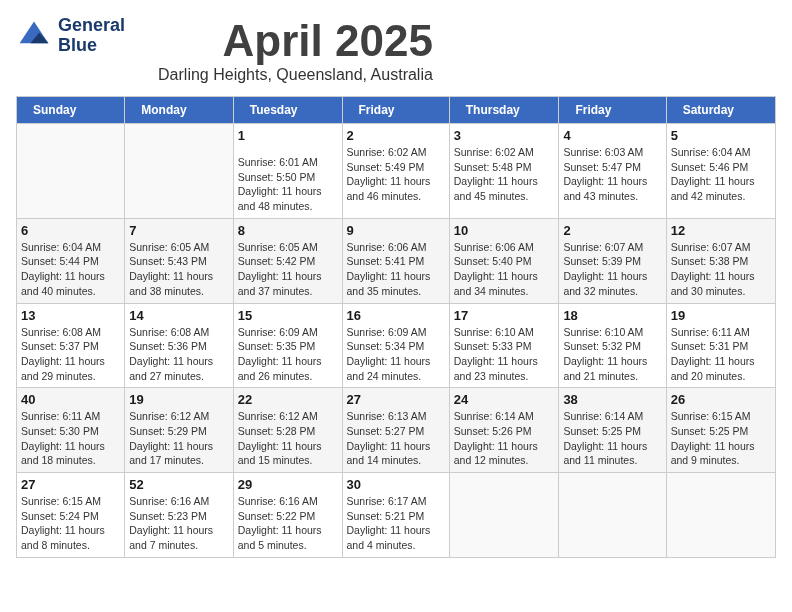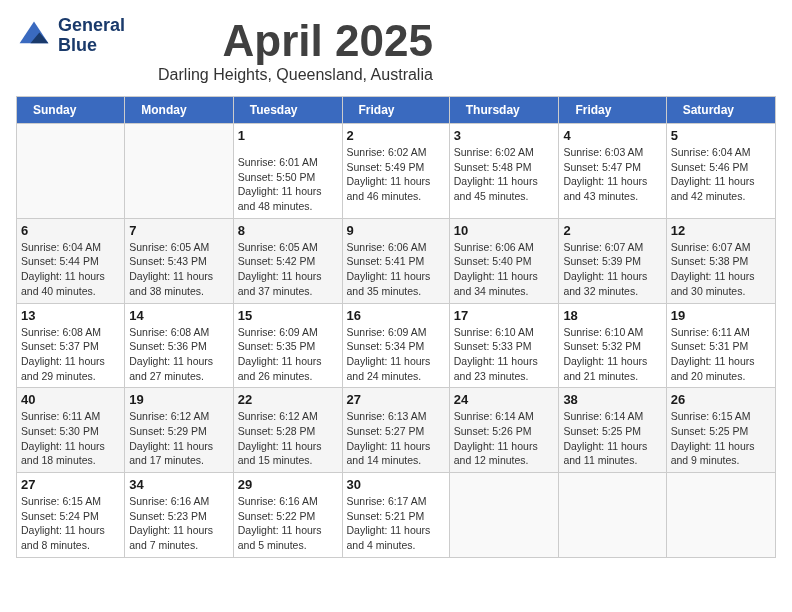--- a/index.html
+++ b/index.html
@@ -311,21 +311,21 @@
       </tr>
       <tr>
         <td>
           <span class="day-num">27</span>
           <div class="day-detail" style="white-space: pre-line;">Sunrise: 6:15 AM
 Sunset: 5:24 PM
 Daylight: 11 hours
 and 8 minutes.</div>
         </td>
         <td>
-          <span class="day-num">34</span>
+          <span class="day-num">52</span>
           <div class="day-detail" style="white-space: pre-line;">Sunrise: 6:16 AM
 Sunset: 5:23 PM
 Daylight: 11 hours
 and 7 minutes.</div>
         </td>
         <td>
           <span class="day-num">29</span>
           <div class="day-detail" style="white-space: pre-line;">Sunrise: 6:16 AM
 Sunset: 5:22 PM
 Daylight: 11 hours

